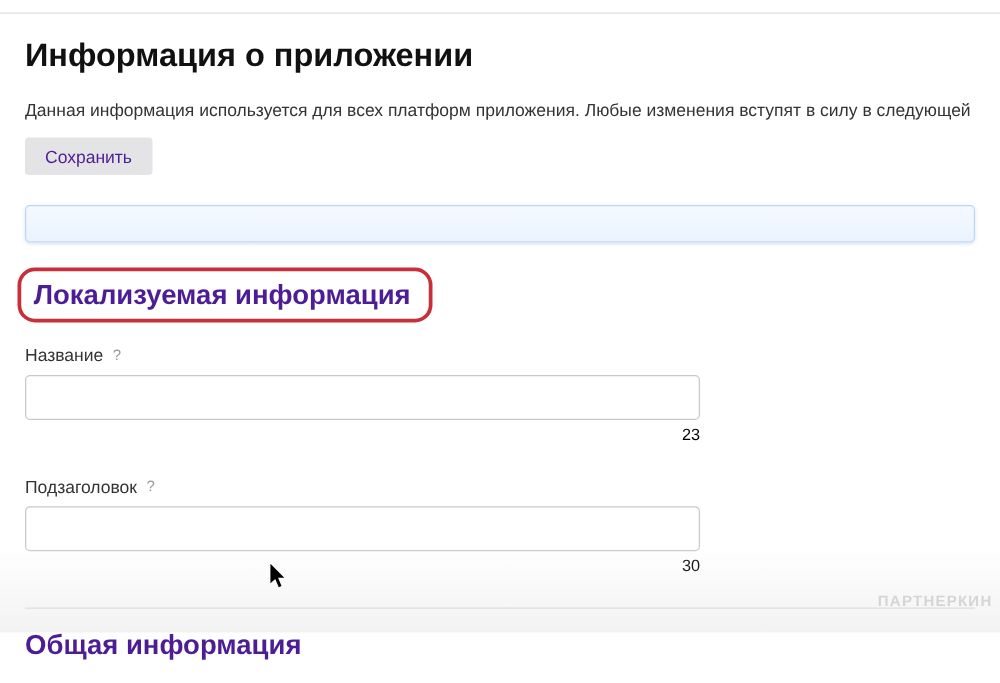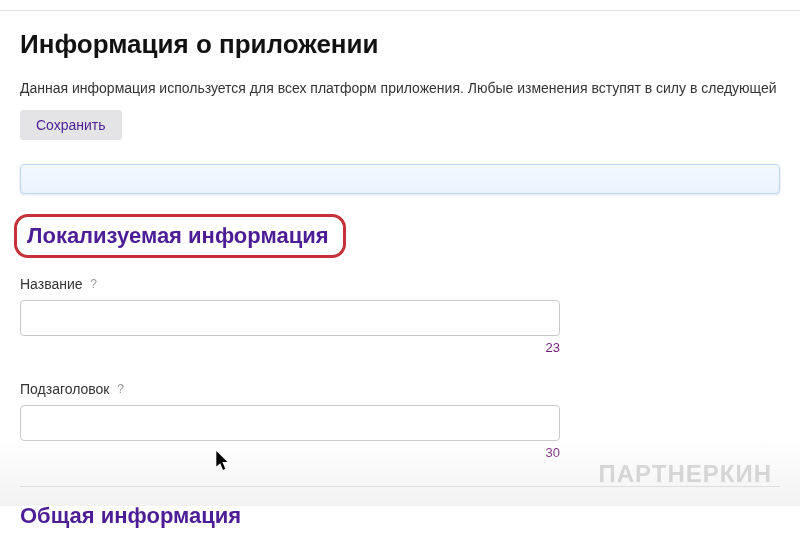--- a/index.html
+++ b/index.html
@@ -108,21 +108,21 @@
       border: 1px solid #c9c9cc;
       border-radius: 4px;
       padding: 0 10px;
       font-size: 14px;
       background: #fff;
       color: #222;
     }
     .counter {
       text-align: right;
       font-size: 13px;
-      color: #701a75;
+      color: #000000;
       margin-top: 4px;
     }
     .divider {
       border: none;
       border-top: 1px solid #d9d9dc;
       margin: 8px 0 16px 0;
     }
     .fade-bottom {
       position: absolute;
       left: 0; right: 0; bottom: 40px;
@@ -133,23 +133,23 @@
     .cursor {
       position: absolute;
       left: 216px;
       top: 451px;
       width: 14px;
       height: 20px;
       pointer-events: none;
     }
     .watermark {
       position: absolute;
-      right: 28px;
+      right: 6px;
       bottom: 58px;
-      font-size: 24px;
+      font-size: 12px;
       letter-spacing: 1px;
       color: rgba(150,150,150,0.35);
       font-weight: 600;
       pointer-events: none;
     }
   </style>
 </head>
 <body>
 
 <div class="tabs">

